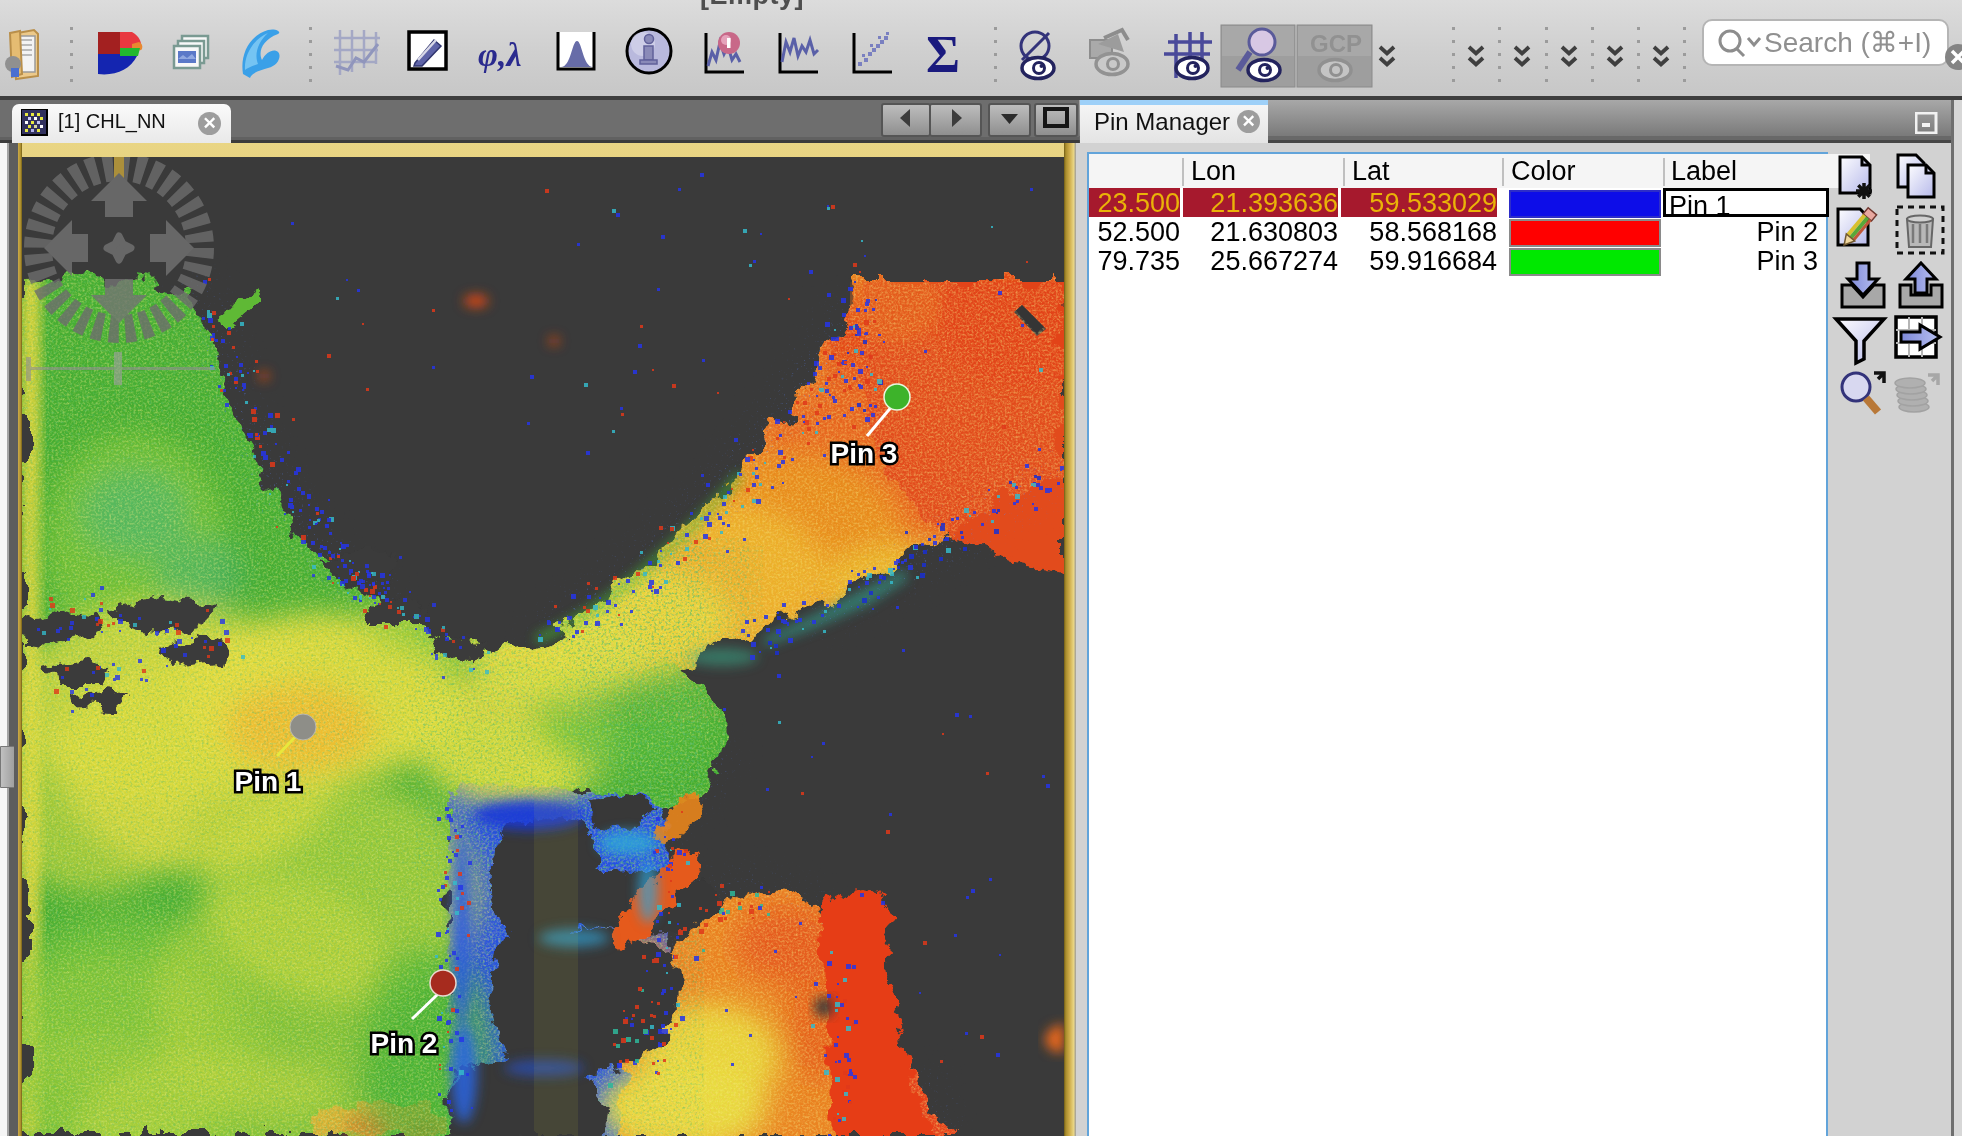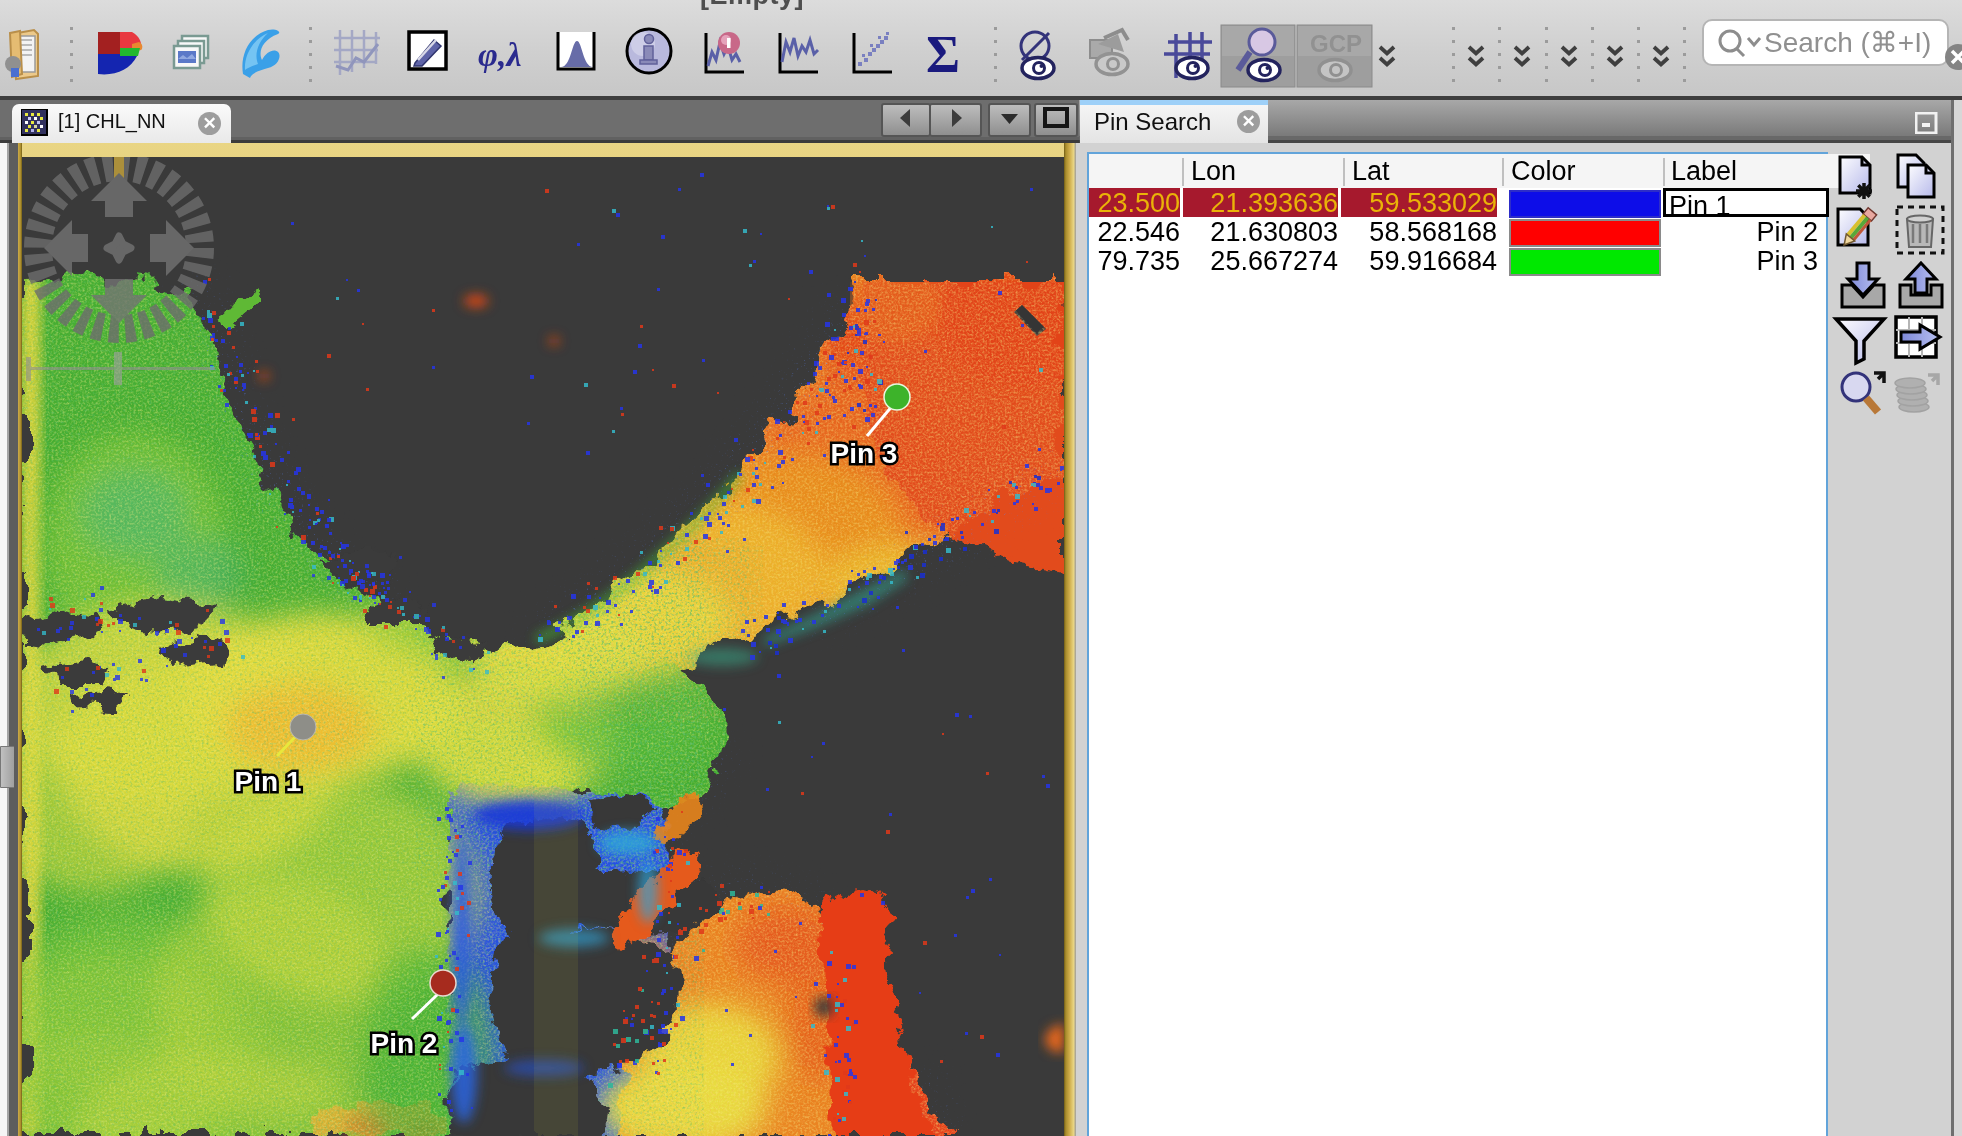--- a/index.html
+++ b/index.html
@@ -276,21 +276,21 @@
   </div>
   <div class="abs navbtn" style="left:1034px;width:40px;">
     <svg width="40" height="26">
         <rect x="9" y="4" width="22" height="17" fill="none" stroke="#161616" stroke-width="4"></rect>
       </svg>
   </div>
 </div>
 
 <div class="abs" id="tabbarR">
   <div class="abs" id="tabR">
-    <div class="txt">Pin Search</div>
+    <div class="txt">Pin Manager</div>
     <div class="closec" style="position:absolute;left:157px;top:10px;">✕</div>
   </div>
   <svg class="abs" style="left:836px;top:12px" width="24" height="22">
     <rect x="1" y="1" width="20" height="20" fill="none" stroke="#f2f2f2" stroke-width="3"></rect>
     <rect x="7" y="11" width="8" height="4" fill="#f2f2f2"></rect>
   </svg>
 </div>
 
 <div class="abs" id="lwhite"></div>
 <div class="abs" id="lline"></div>
@@ -1509,21 +1509,21 @@
     <div class="abs hdrtxt" style="left:582px">Label</div>
   </div>
   <div class="abs row" id="row1">
     <div class="cell num redcell" style="left:0;width:91px">23.500</div>
     <div class="cell num redcell" style="left:94px;width:155px">21.393636</div>
     <div class="cell num redcell" style="left:252px;width:156px">59.533029</div>
     <div class="swatch" style="background:#0d0de8;border:2px solid #2d2dc8;"></div>
     <div class="cell" style="left:574px;width:157px;background:#fff;border:3px solid #000;height:23px;top:0px;padding-left:3px;">Pin 1</div>
   </div>
   <div class="abs row" id="row2">
-    <div class="cell num" style="left:0;width:91px">22.546</div>
+    <div class="cell num" style="left:0;width:91px">52.500</div>
     <div class="cell num" style="left:94px;width:155px">21.630803</div>
     <div class="cell num" style="left:252px;width:156px">58.568168</div>
     <div class="swatch" style="background:#f00;border:2px solid #8a8a8a;"></div>
     <div class="cell num" style="left:574px;width:155px">Pin 2</div>
   </div>
   <div class="abs row" id="row3">
     <div class="cell num" style="left:0;width:91px">79.735</div>
     <div class="cell num" style="left:94px;width:155px">25.667274</div>
     <div class="cell num" style="left:252px;width:156px">59.916684</div>
     <div class="swatch" style="background:#00e800;border:2px solid #8a8a8a;"></div>

